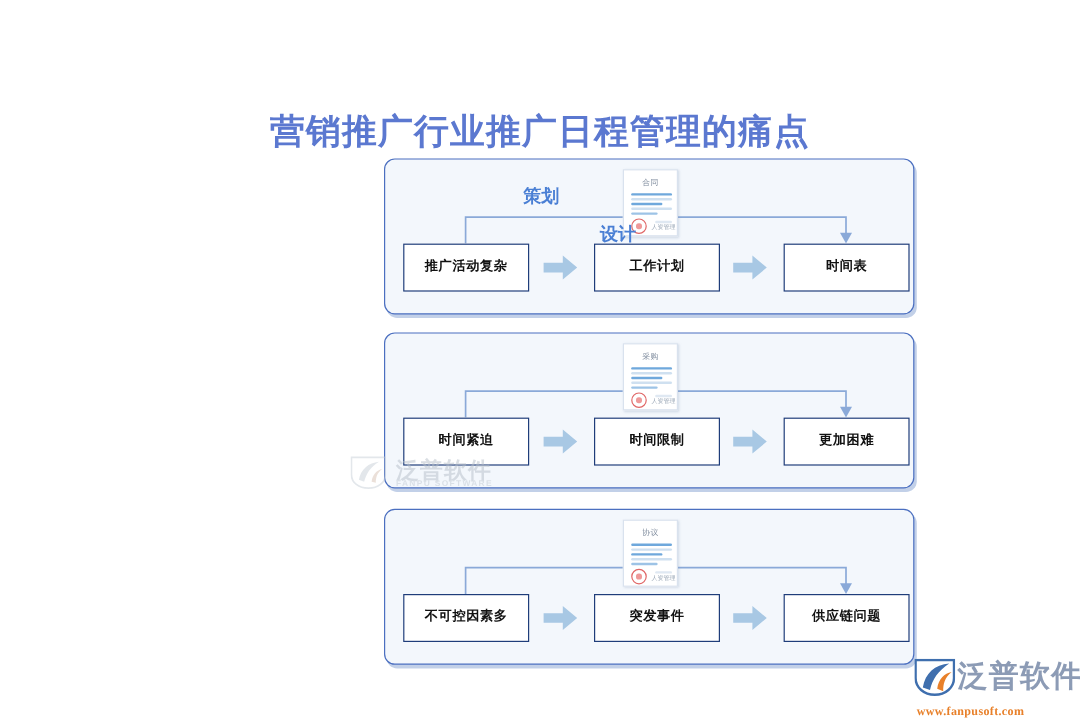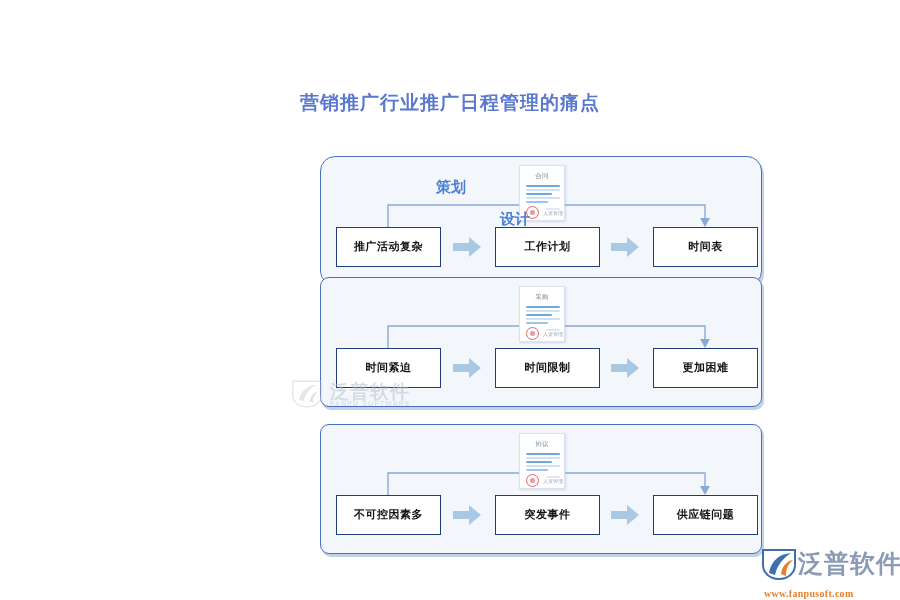--- a/index.html
+++ b/index.html
@@ -15,40 +15,40 @@
     overflow: hidden;
   }
 
   
   .page-title {
     position: absolute;
     left: 0;
     top: 90px;
     width: 900px;
     text-align: center;
-    font-size: 19px;
+    font-size: 29px;
     font-weight: bold;
     color: #5b78d0;
     letter-spacing: 1px;
     white-space: nowrap;
   }
 
   
   .panel {
     position: absolute;
     left: 320px;
     width: 442px;
     height: 130px;
     box-sizing: border-box;
     background: #f3f7fc;
     border: 1.6px solid #4b6fc0;
     border-radius: 9px;
     box-shadow: 2px 3px 0 rgba(120,150,205,0.45);
   }
-  #panel-0 { top: 156px; border-radius: 15px; }
+  #panel-0 { top: 132px; }
   #panel-1 { top: 277px; }
   #panel-2 { top: 424px; }
 
   
   .flow-box {
     position: absolute;
     box-sizing: border-box;
     background: #ffffff;
     border: 1.6px solid #1f3d7a;
     height: 40px;

